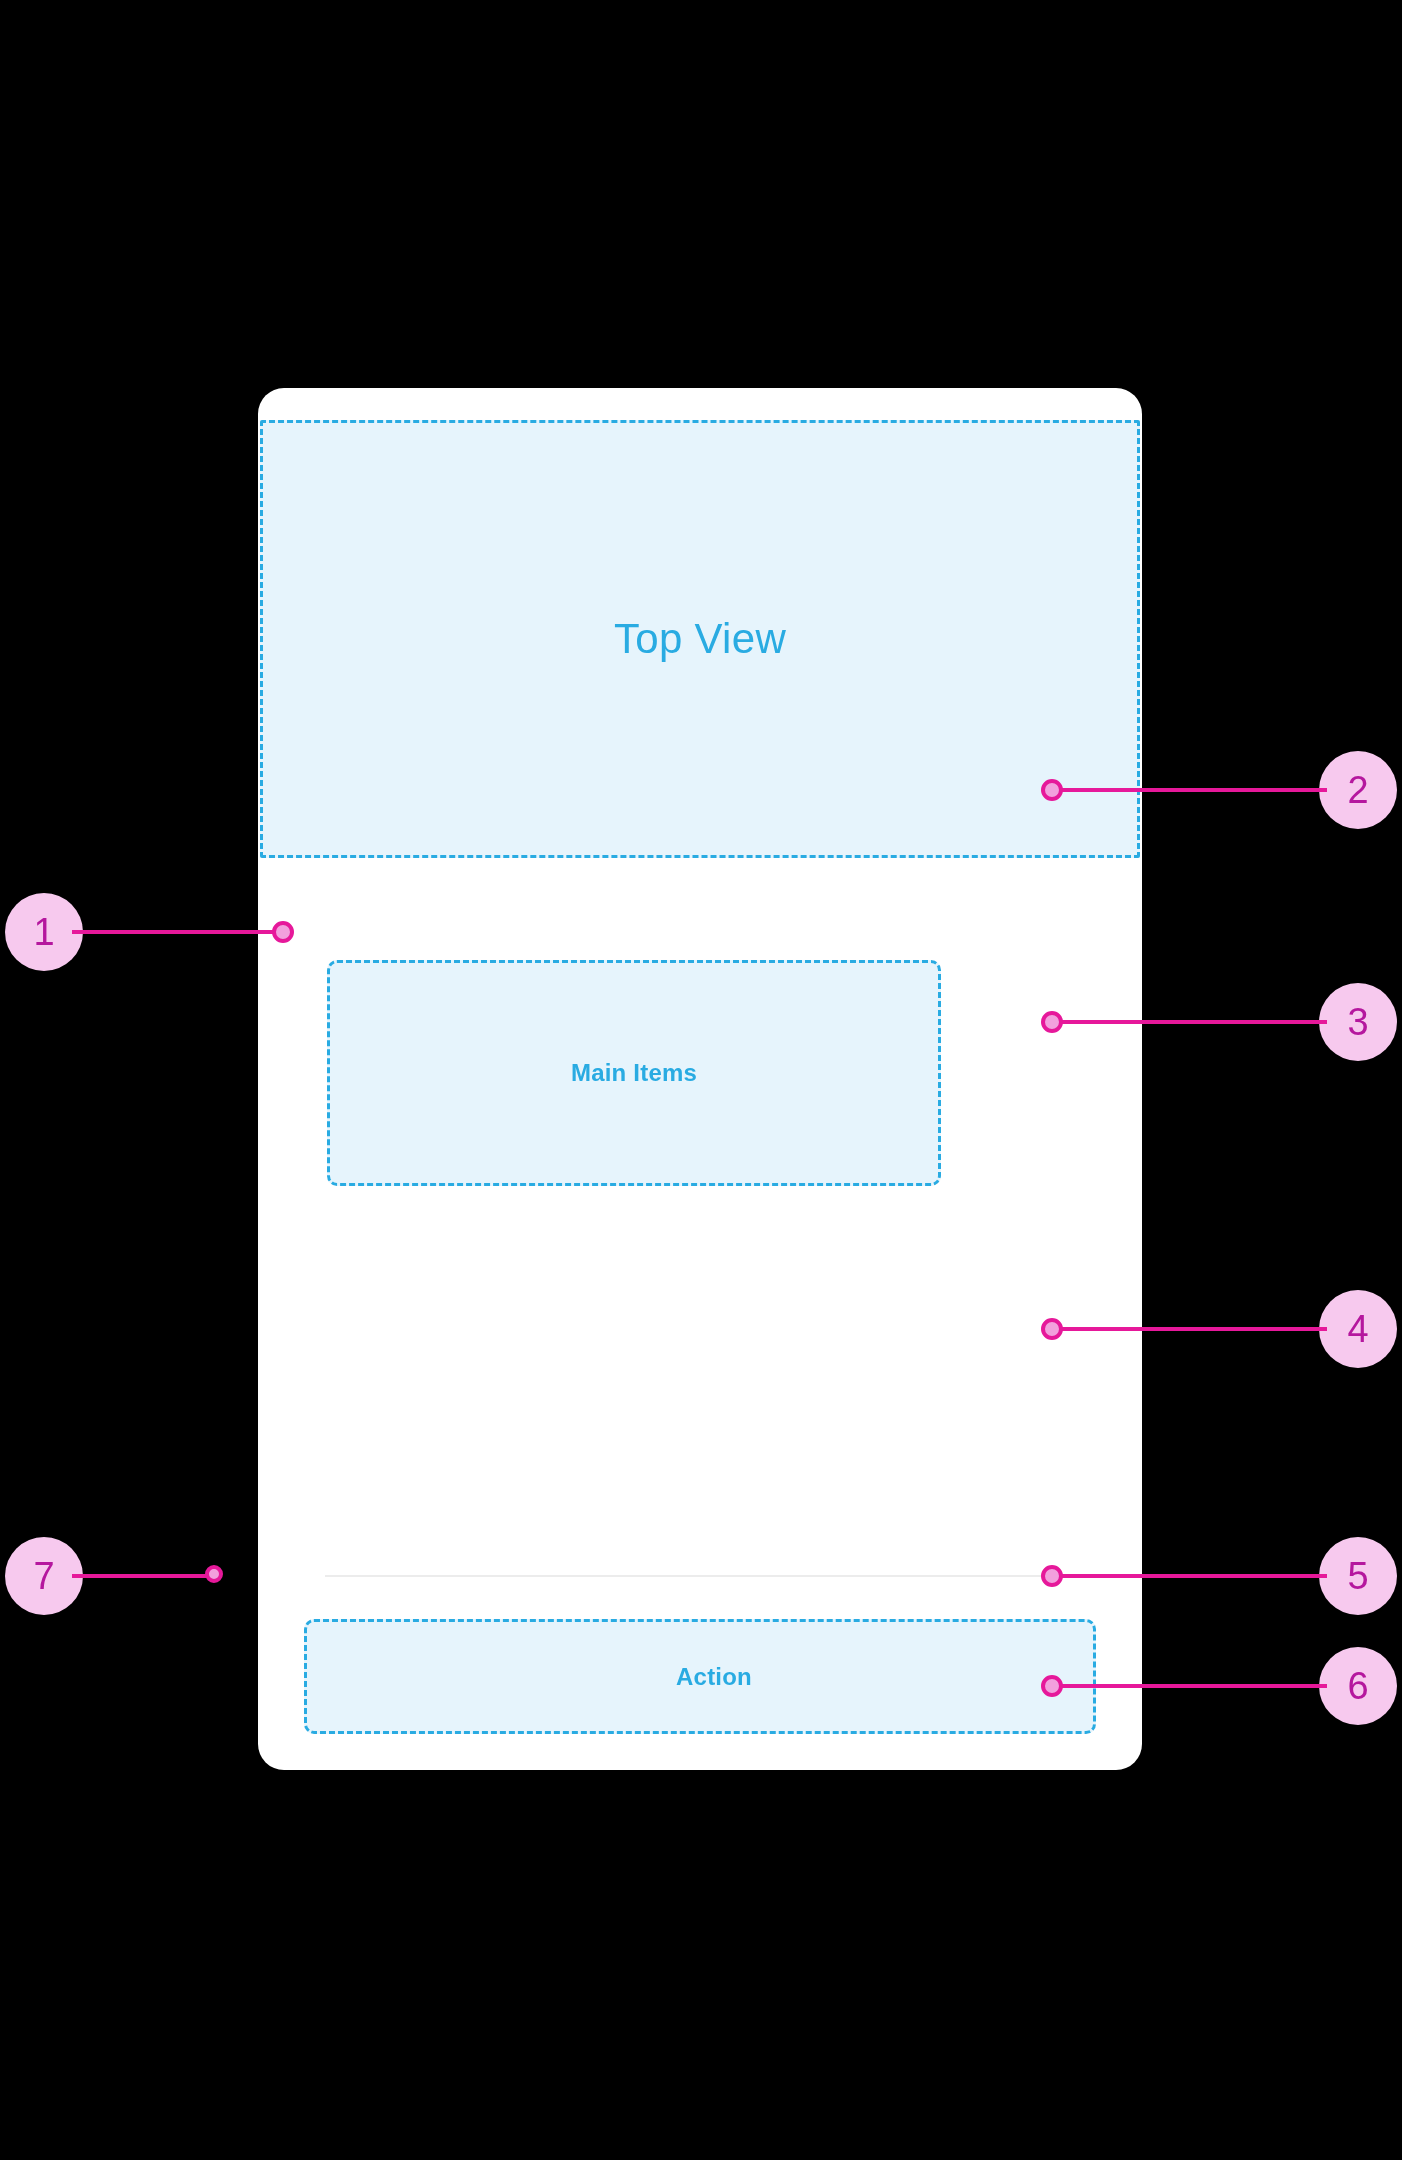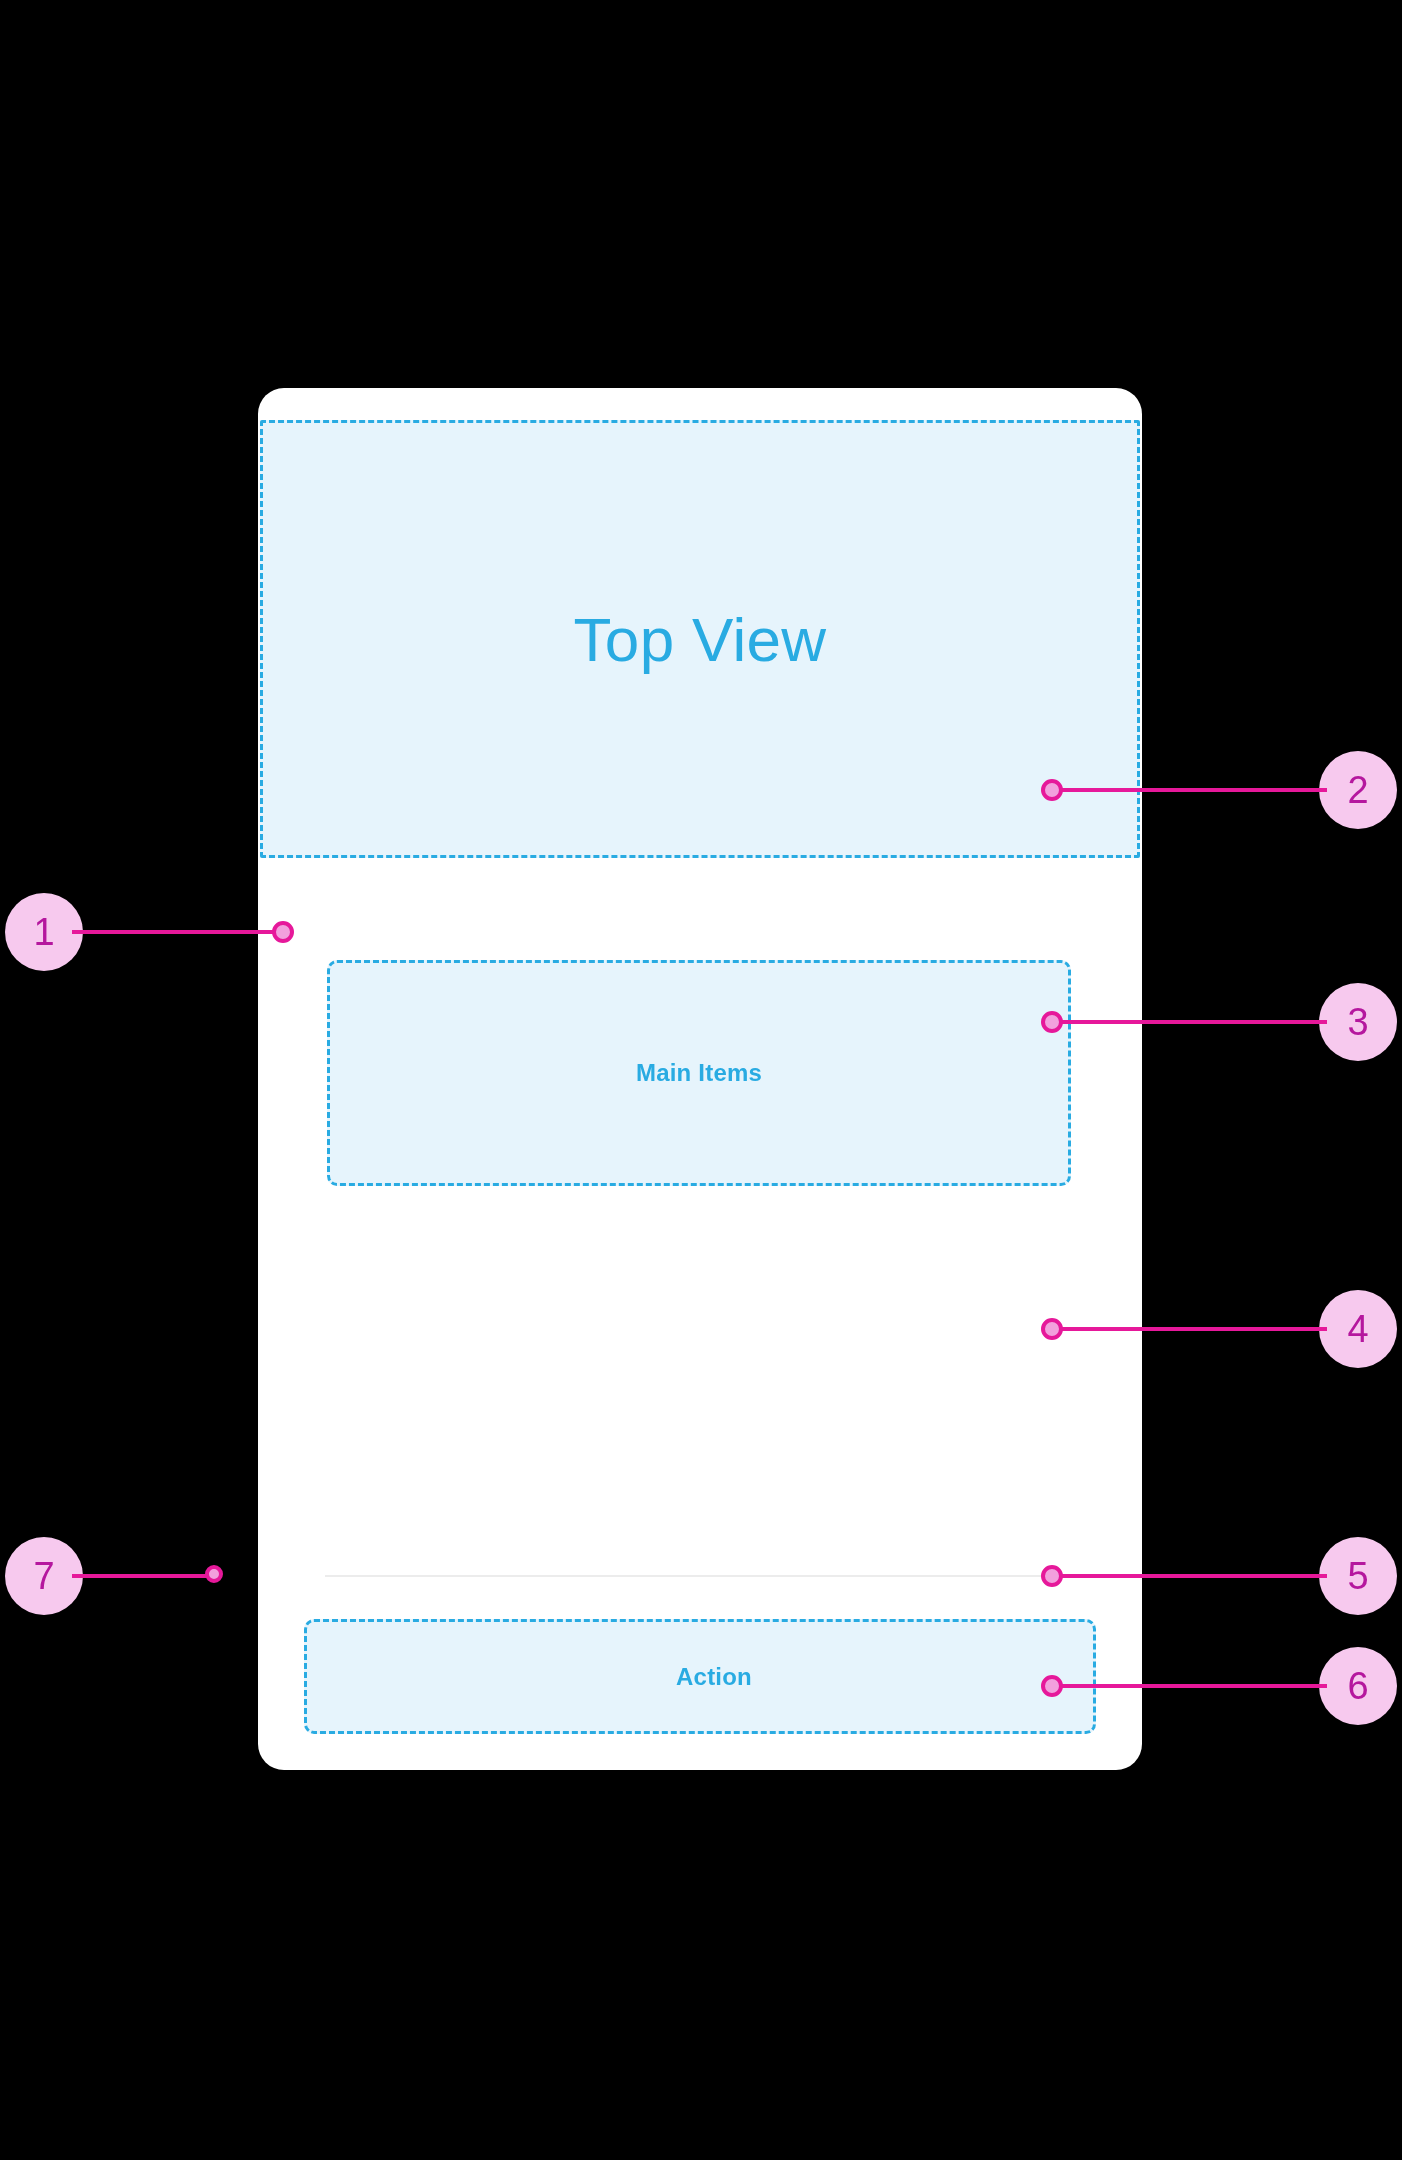--- a/index.html
+++ b/index.html
@@ -41,30 +41,30 @@
     justify-content:center;
   }
   .region-topview{
     left:260px;
     top:420px;
     width:880px;
     height:438px;
     border-radius:2px;
   }
   .region-topview .region-label{
-    font-size:62px;
+    font-size:42px;
     font-weight:400;
     color:#29abe2;
     letter-spacing:0.3px;
   }
 
   .region-main{
     left:327px;
     top:960px;
-    width:744px;
+    width:614px;
     height:226px;
     border-radius:10px;
   }
   .region-addon{
     left:327px;
     top:1240px;
     width:744px;
     height:266px;
     border-radius:10px;
   }

